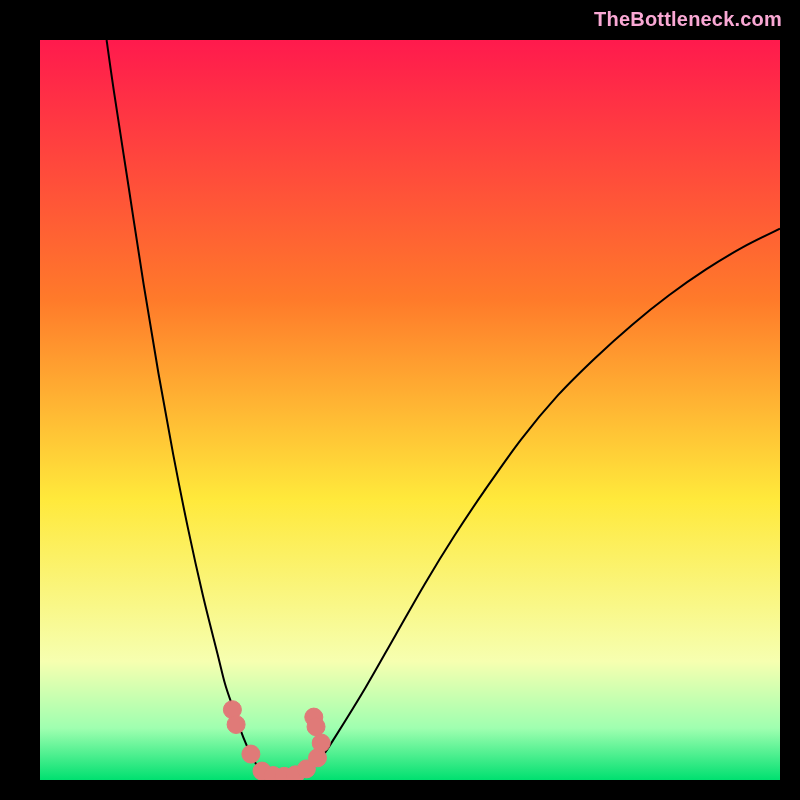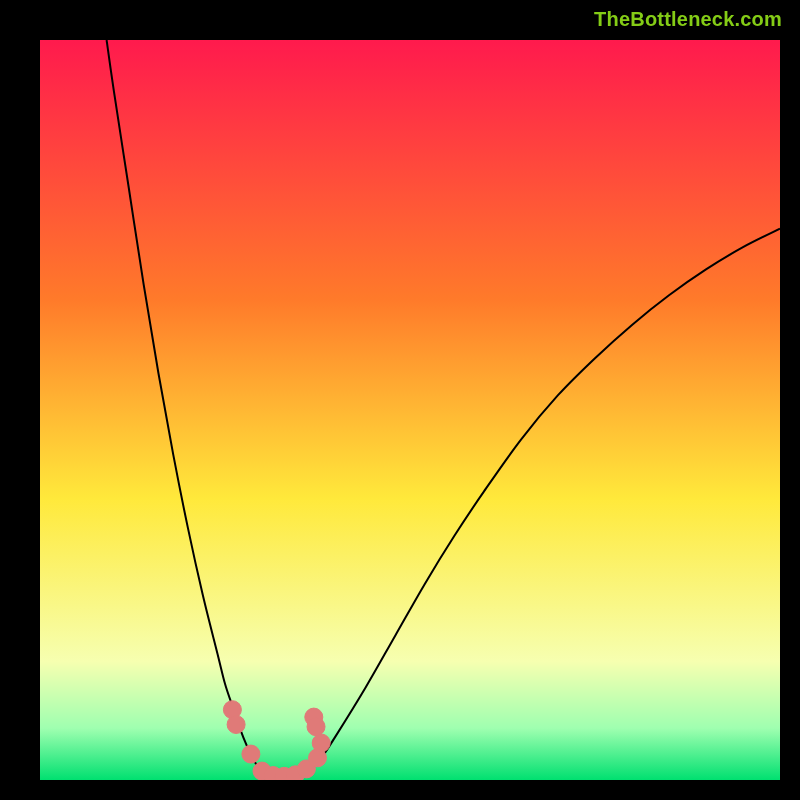--- a/index.html
+++ b/index.html
@@ -24,21 +24,21 @@
     width: 740px;
     height: 740px;
     overflow: hidden;
   }
   .watermark {
     position: absolute;
     top: 8px;
     right: 18px;
     font-size: 20px;
     font-weight: 600;
-    color: #84cc16;
+    color: #f9a8d4;
     letter-spacing: 0.2px;
   }
   svg { display: block; }
 </style>
 </head>
 <body>
 
 <div class="frame">
   <div class="watermark">TheBottleneck.com</div>
 

